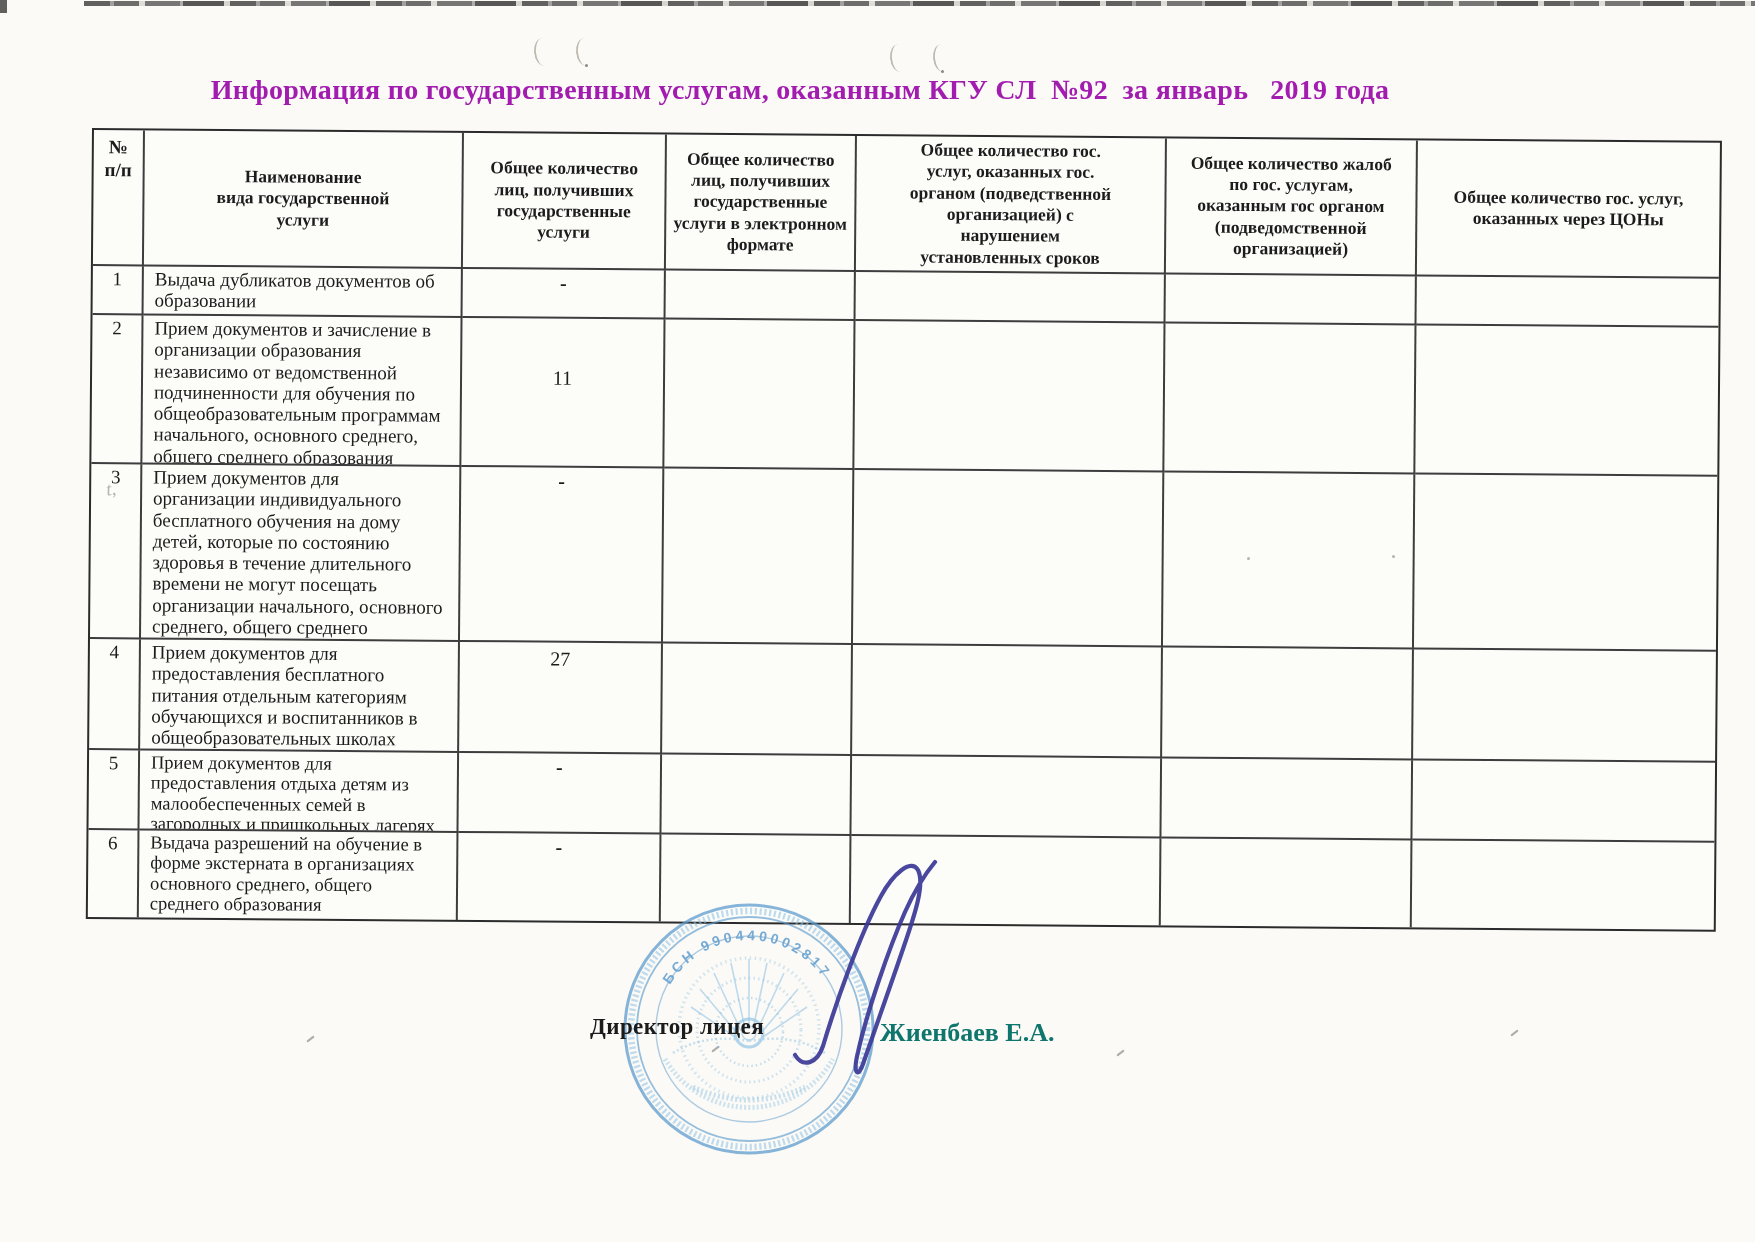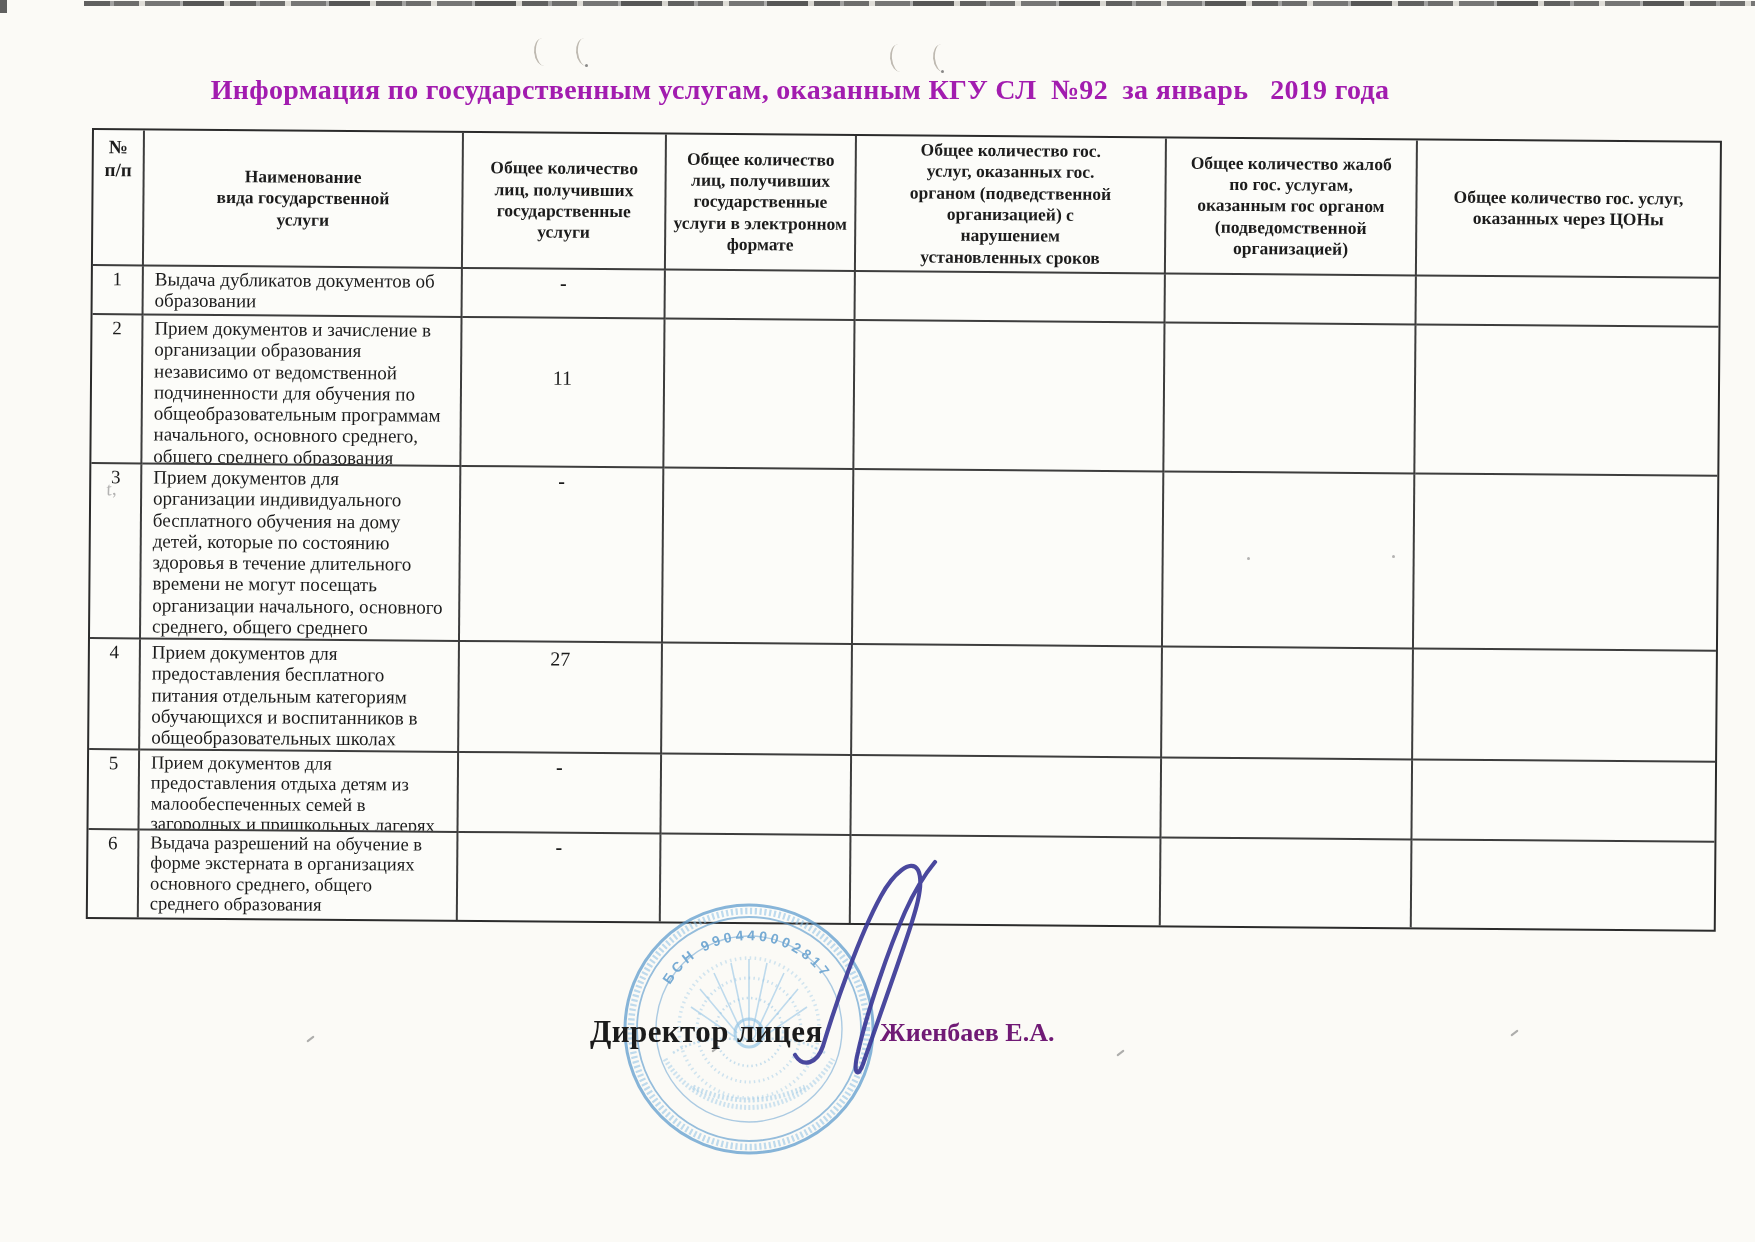--- a/index.html
+++ b/index.html
@@ -61,28 +61,28 @@
   .cell-name{font-size:19px;line-height:1.12;padding:2px 14px 0 11px;text-align:left;}
   .r5 .cell-name,.r6 .cell-name{line-height:1.1;font-size:18.5px;}
   .cell-val{text-align:center;font-size:20px;font-weight:bold;padding-top:2px;}
   .r2 .cell-val{padding-top:48px;font-weight:normal;font-size:20px;}
   .r4 .cell-val{font-weight:normal;font-size:20px;padding-top:5px;}
 
   
   .stamp{position:absolute;left:621px;top:901px;width:256px;height:256px;opacity:.92;}
   .signature{position:absolute;left:775px;top:840px;width:190px;height:250px;}
   .sig-role{
-    position:absolute;left:590px;top:1014px;font-size:31px;font-weight:bold;color:#1b1b1b;
+    position:absolute;left:590px;top:1014px;font-size:23px;font-weight:bold;color:#1b1b1b;
     letter-spacing:.4px;z-index:5;
   }
   .sig-name{
     position:absolutе;
   }
   .sig-name{
-    position:absolute;left:880px;top:1018px;font-size:26px;font-weight:bold;color:#701a75;z-index:5;
+    position:absolute;left:880px;top:1018px;font-size:26px;font-weight:bold;color:#0f766e;z-index:5;
   }
 </style>
 </head>
 <body>
 
 <div class="scan-strip"></div>
 <div class="corner-blob"></div>
 <div class="arc-mark" style="left:534px;top:38px;"></div>
 <div class="arc-mark" style="left:576px;top:38px;"></div>
 <div class="arc-mark" style="left:890px;top:44px;"></div>

